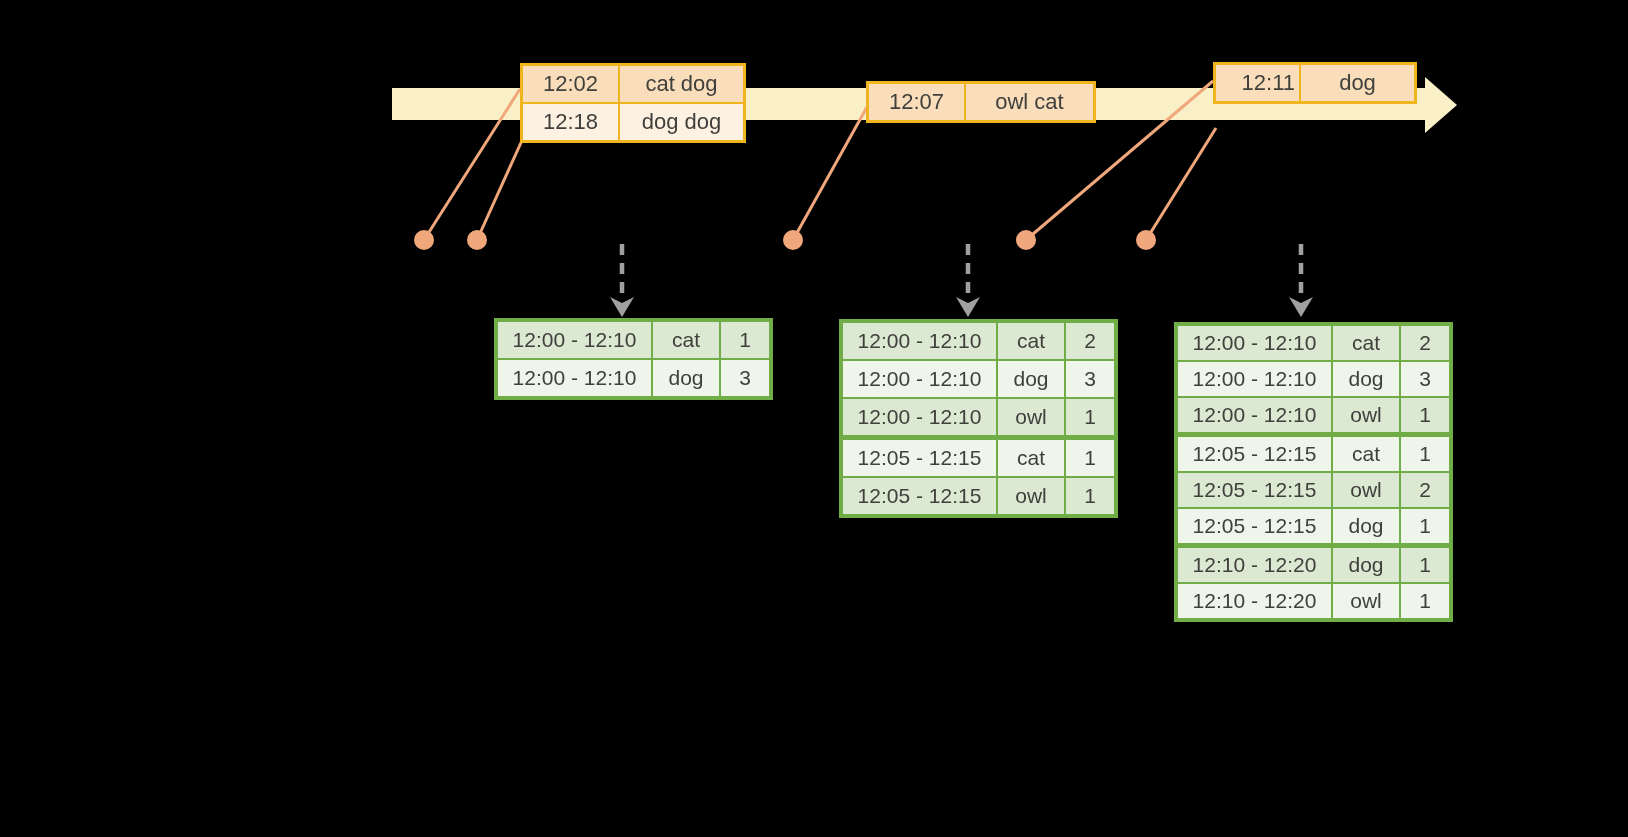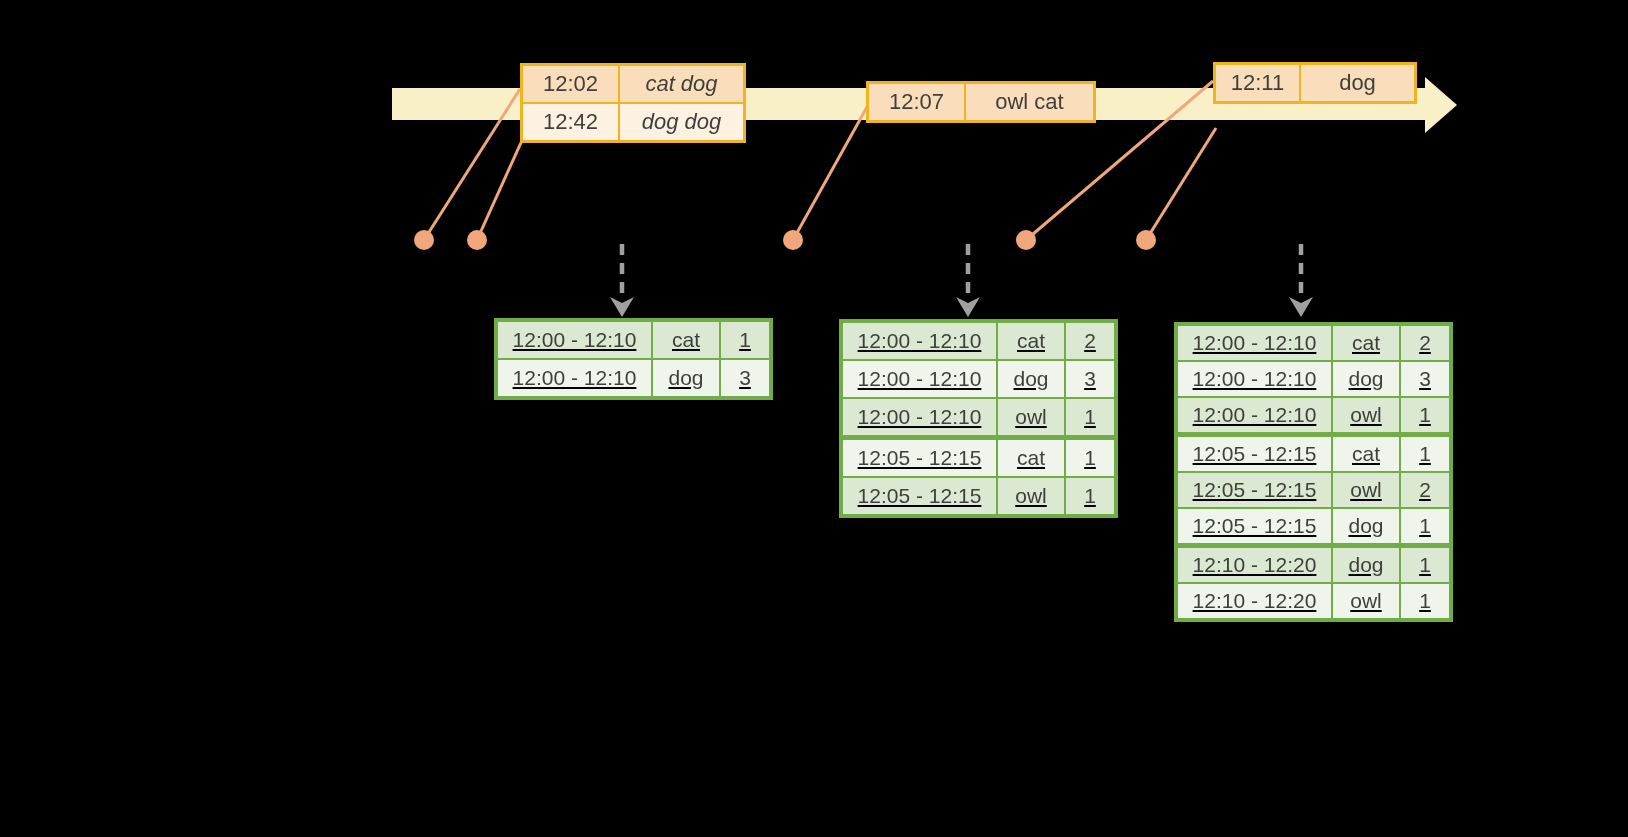--- a/index.html
+++ b/index.html
@@ -66,31 +66,30 @@
     border: 2px solid var(--event-border, #F0B41E);
     height: 36px;
     padding: 0 4px;
     text-align: center;
     font-size: 22px;
     color: var(--text, #3F3F3C);
     background: var(--event-row-alt-fill, #FDF2E2);
   }
   .event-table tbody tr:nth-child(odd) td { background: var(--event-row-fill, #FADEBC); }
   .et-time  { width: 87px; }
-  .batch1 .et-words { width: 115px; font-style: italic; }
+  .batch1 .et-words { width: 115px; }
   .batch2 .et-words { width: 119px; }
-  .batch3 .et-time  { width: 75px; }
+  .batch3 .et-time  { width: 75px; text-align: right; }
   .batch3 .et-words { width: 105px; }
   
   .result-table {
     position: absolute;
     z-index: 3;
     border-collapse: collapse;
     border: 4px solid var(--result-border, #70AD47);
-    text-decoration: underline;
   }
   .result-table td {
     border: 2px solid var(--result-border, #70AD47);
     height: 36px;
     padding: 0 4px;
     text-align: center;
     font-size: 21px;
     color: var(--text, #3F3F3C);
     background: var(--result-row-alt-fill, #F0F5EC);
   }
@@ -132,21 +131,21 @@
   </svg>
 
   <table class="event-table batch1" style="left:520px; top:63px;">
     <tbody>
   <tr>
     <td class="et-time">12:02</td>
     <td class="et-words">cat dog</td>
   </tr>
 
   <tr>
-    <td class="et-time">12:42</td>
+    <td class="et-time">12:18</td>
     <td class="et-words">dog dog</td>
   </tr>
 </tbody>
   </table>
 
   <table class="event-table batch2" style="left:866px; top:81px;">
     <tbody>
   <tr>
     <td class="et-time">12:07</td>
     <td class="et-words">owl cat</td>

